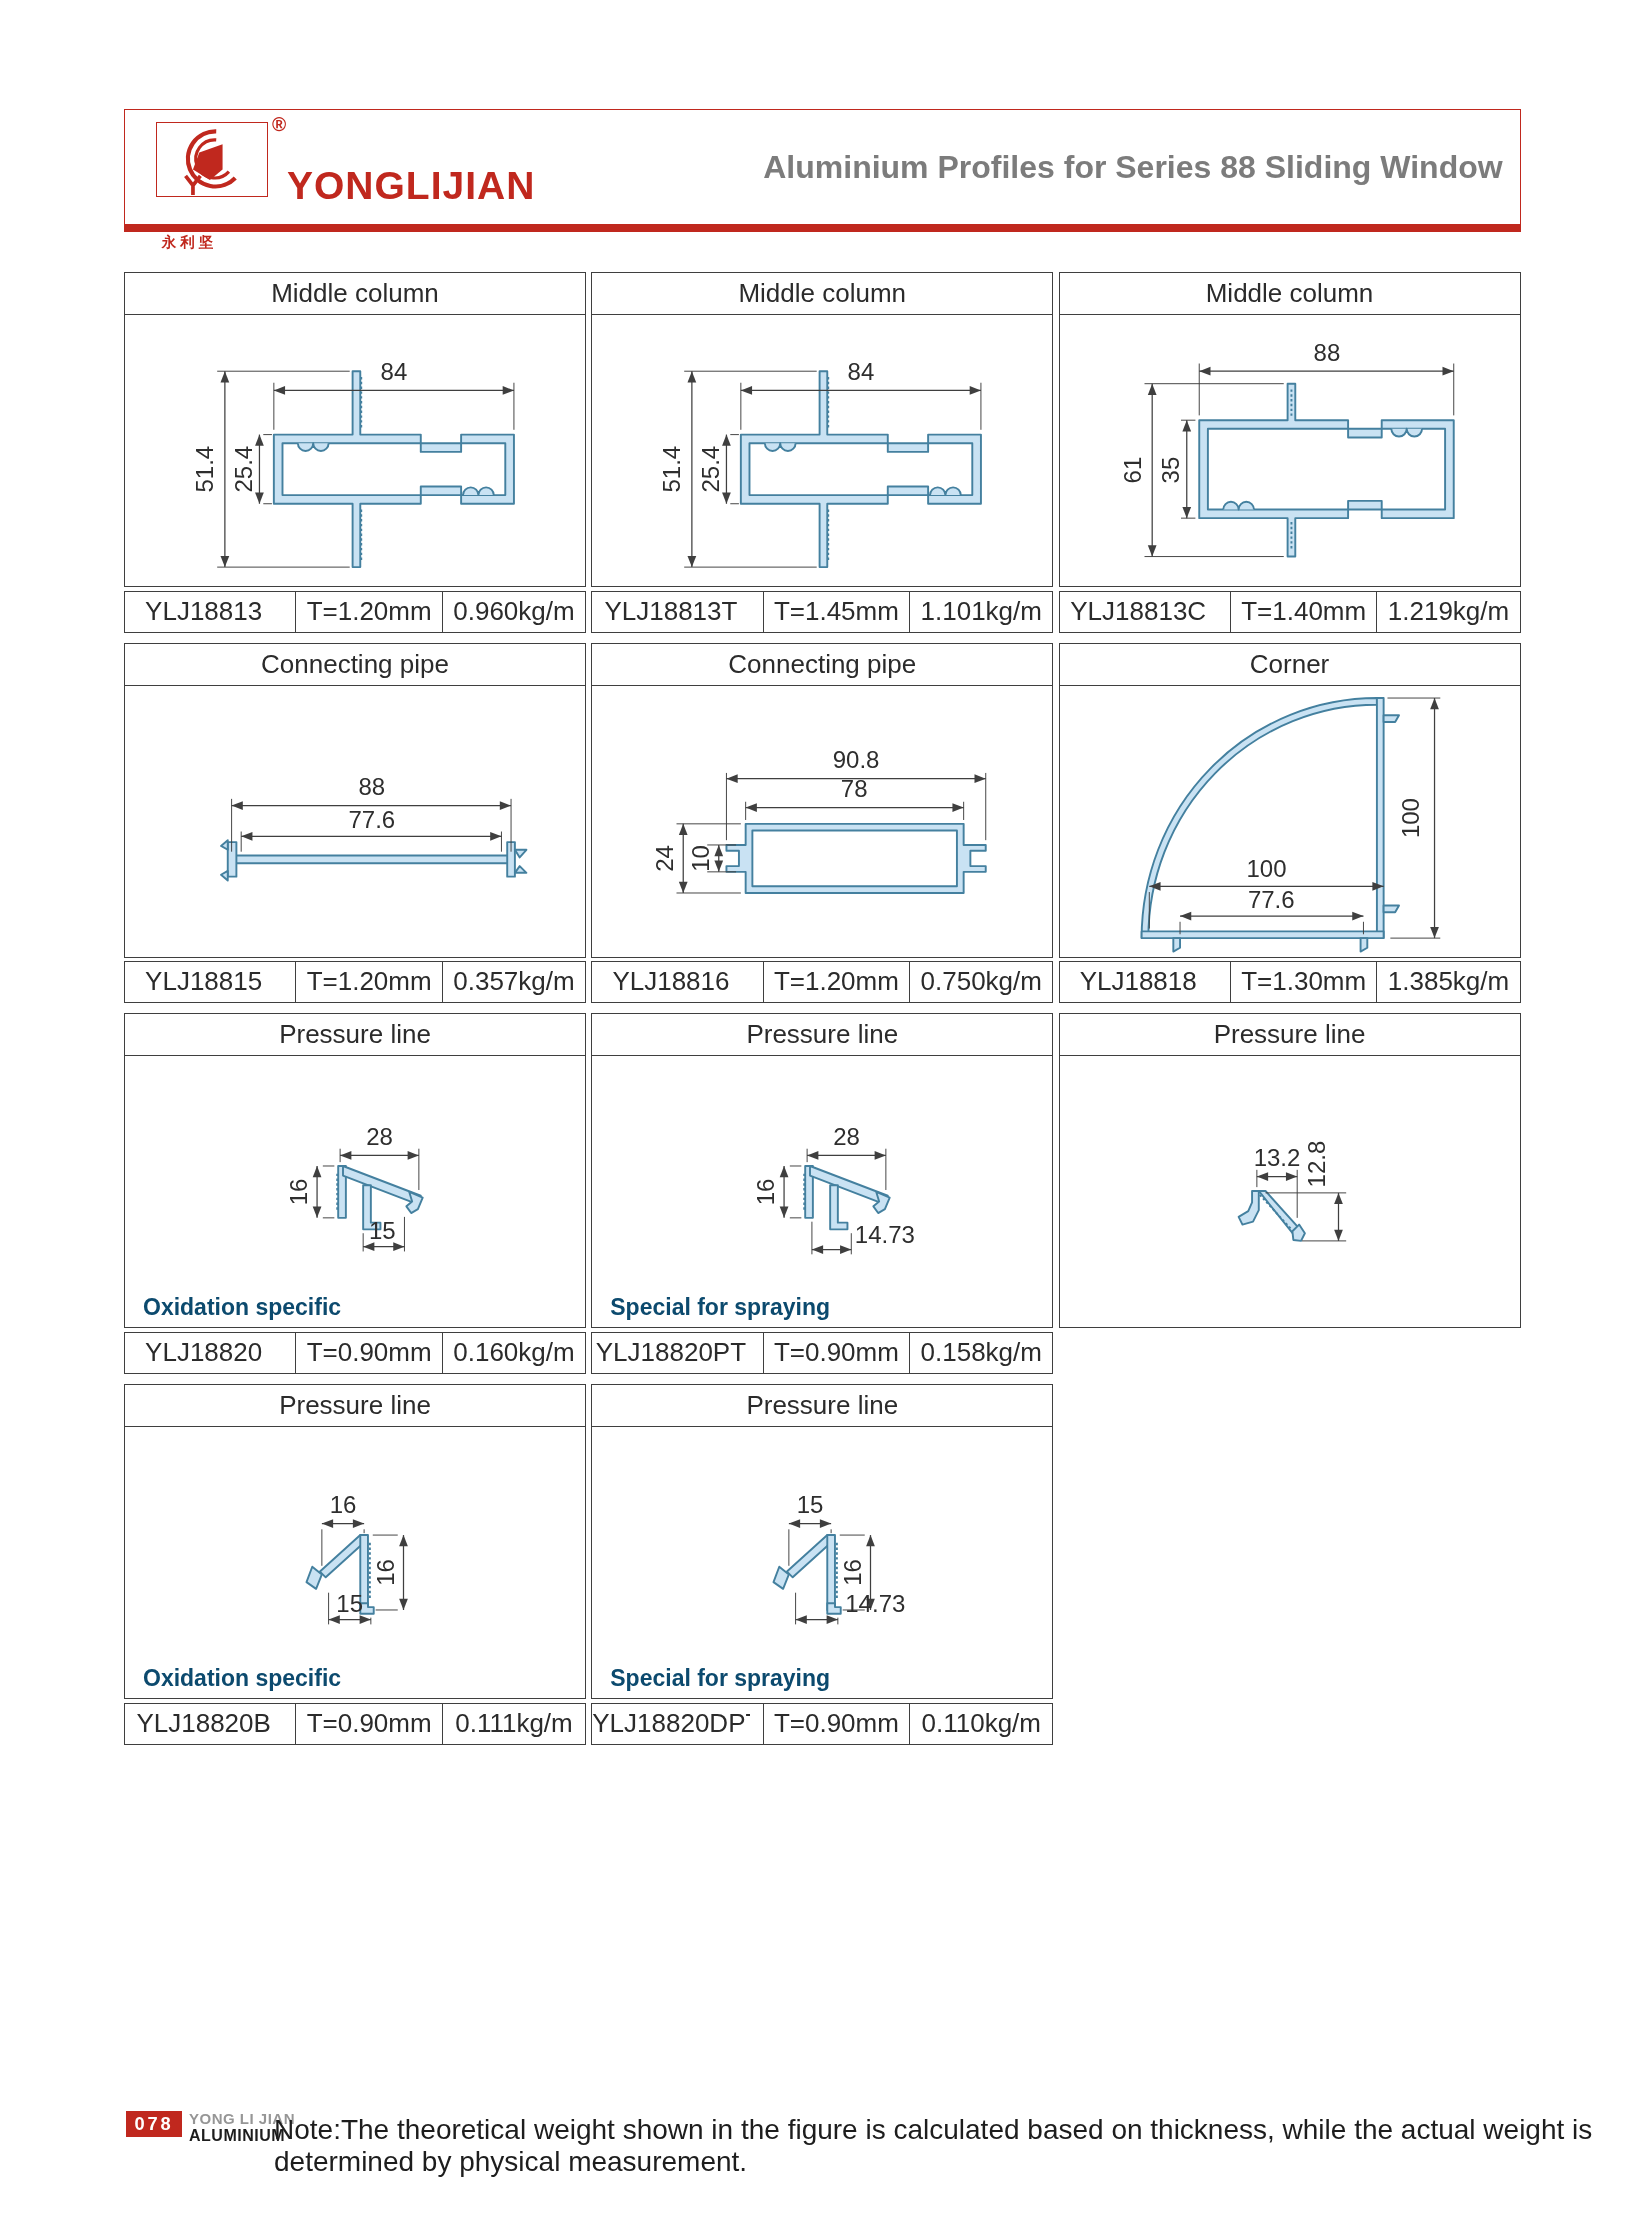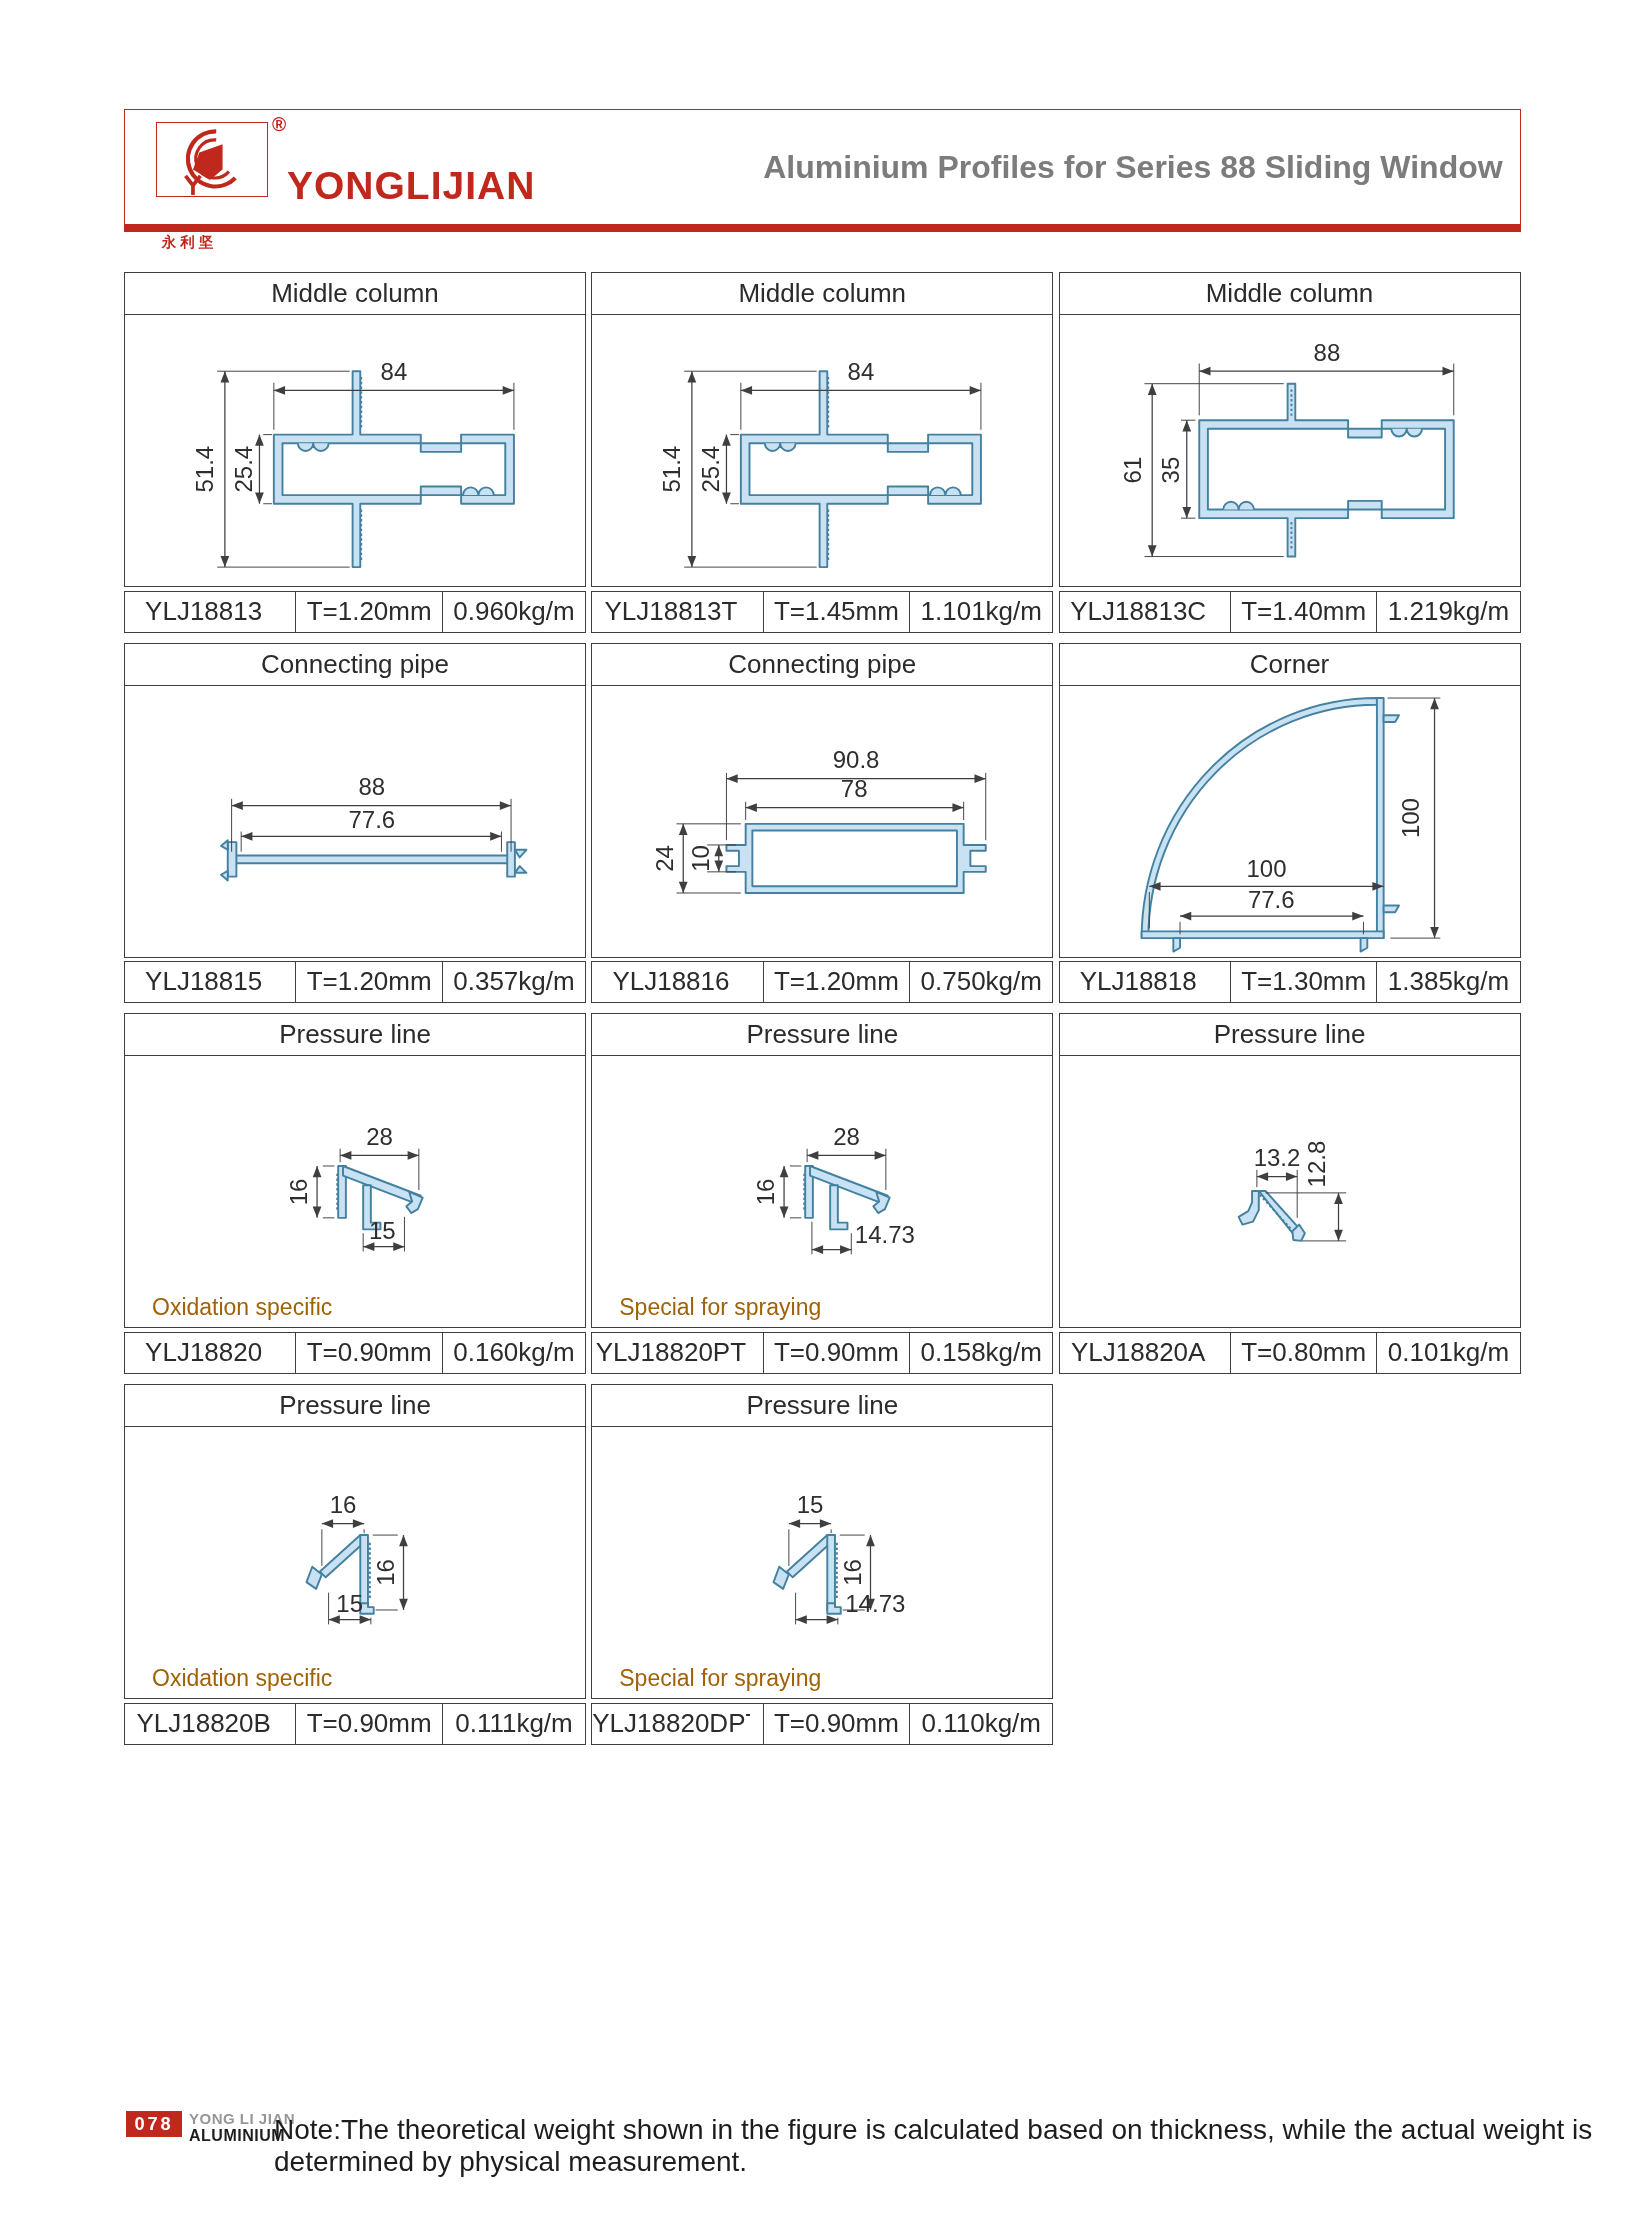--- a/index.html
+++ b/index.html
@@ -21,21 +21,21 @@
 
   
   .grid{position:absolute;left:124px;top:272px;width:1397px;display:grid;
         grid-template-columns:repeat(3,1fr);column-gap:4.8px;row-gap:9.7px;}
   .blk{width:462px;}
   .blk-main{border:1.9px solid #3f3f3f;box-sizing:border-box;height:315px;position:relative;background:#fff;}
   .blk-head{height:41px;line-height:41px;text-align:center;border-bottom:1.9px solid #3f3f3f;
             font-size:26px;color:#2b2b2b;}
   .blk-draw{position:relative;height:268px;}
   .blk-draw svg{position:absolute;left:0;top:0;width:100%;height:100%;}
-  .blk-note{position:absolute;left:27px;bottom:2.9px;font-size:23px;color:#a16207;}
+  .blk-note{position:absolute;left:18px;bottom:2.9px;font-size:23px;color:#0c4a6e;font-weight:bold;}
   .blk-spec{margin-top:3.9px;border:1.9px solid #3f3f3f;box-sizing:border-box;height:42px;
             display:flex;background:#fff;}
   .sc{line-height:39px;text-align:center;font-size:26px;color:#2b2b2b;white-space:nowrap;overflow:hidden;}
   .sc1{width:35.2%;}
   .sc2{width:32.8%;border-left:1.9px solid #3f3f3f;box-sizing:border-box;margin-left:13px;}
   .sc3{width:32%;border-left:1.9px solid #3f3f3f;box-sizing:border-box;}
 
   
   .pf{fill:#c9e2f3;stroke:#44809f;stroke-width:2;stroke-linejoin:round;fill-rule:evenodd;}
   .pfl{fill:#c9e2f3;stroke:#44809f;stroke-width:2;stroke-linejoin:round;}
@@ -352,25 +352,20 @@
             <line class="ext" x1="247" y1="118" x2="247" y2="168"></line>
             <line class="dim" x1="205" y1="125" x2="247" y2="125"></line>
             <text class="dt" x="226" y="114">13.2</text>
             <line class="ext" x1="214" y1="142" x2="298" y2="142"></line>
             <line class="ext" x1="252" y1="192" x2="298" y2="192"></line>
             <line class="dim" x1="290" y1="142" x2="290" y2="192"></line>
             <text class="dt" transform="translate(276,112) rotate(-90)">12.8</text>
           </svg>
         </div>
       </div>
-      <div class="blk-spec">
-        <div class="sc sc1">YLJ18820A</div>
-        <div class="sc sc2">T=0.80mm</div>
-        <div class="sc sc3">0.101kg/m</div>
-      </div>
     </div>
 
     <div class="blk">
       <div class="blk-main">
         <div class="blk-head">Pressure line</div>
         <div class="blk-draw">
           <svg viewBox="0 0 479 278">
             <polygon class="pfl" points="203,150 245,112 251,118 209,156"></polygon>
             <rect class="pfl" x="245" y="112" width="8" height="78"></rect>
             <polygon class="pfl" points="195,145 205,153 199,168 189,161"></polygon>

